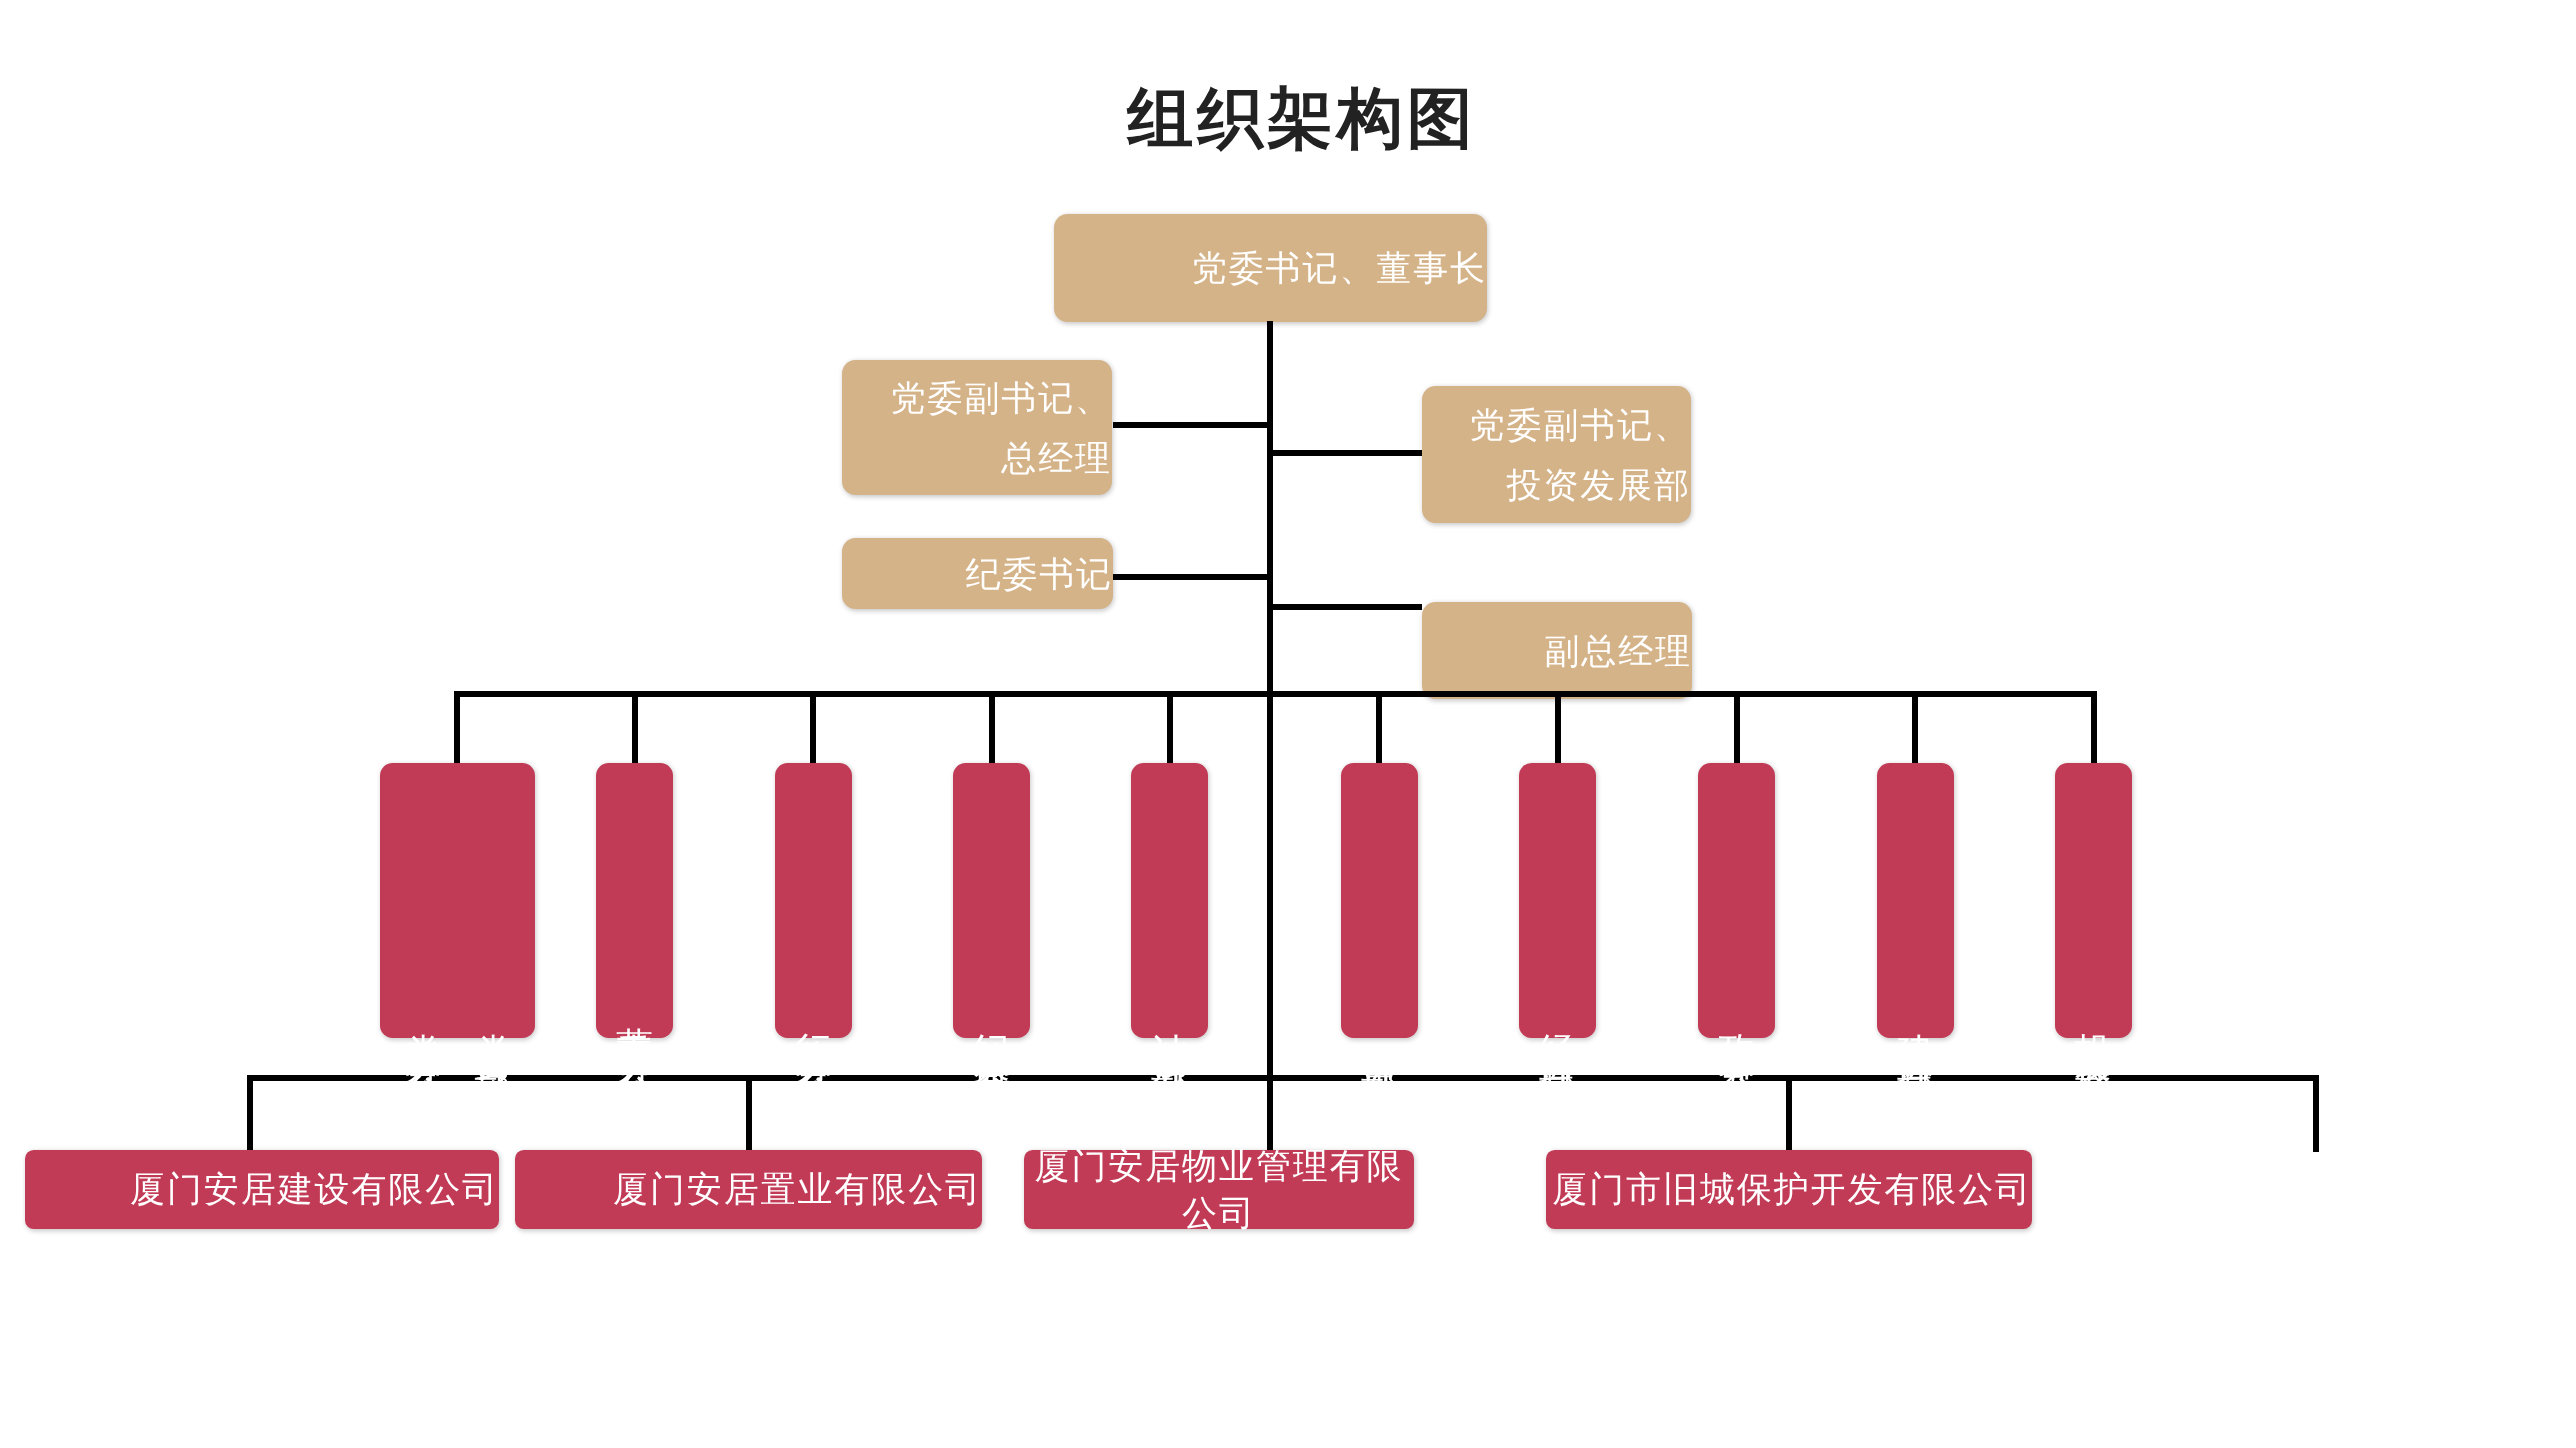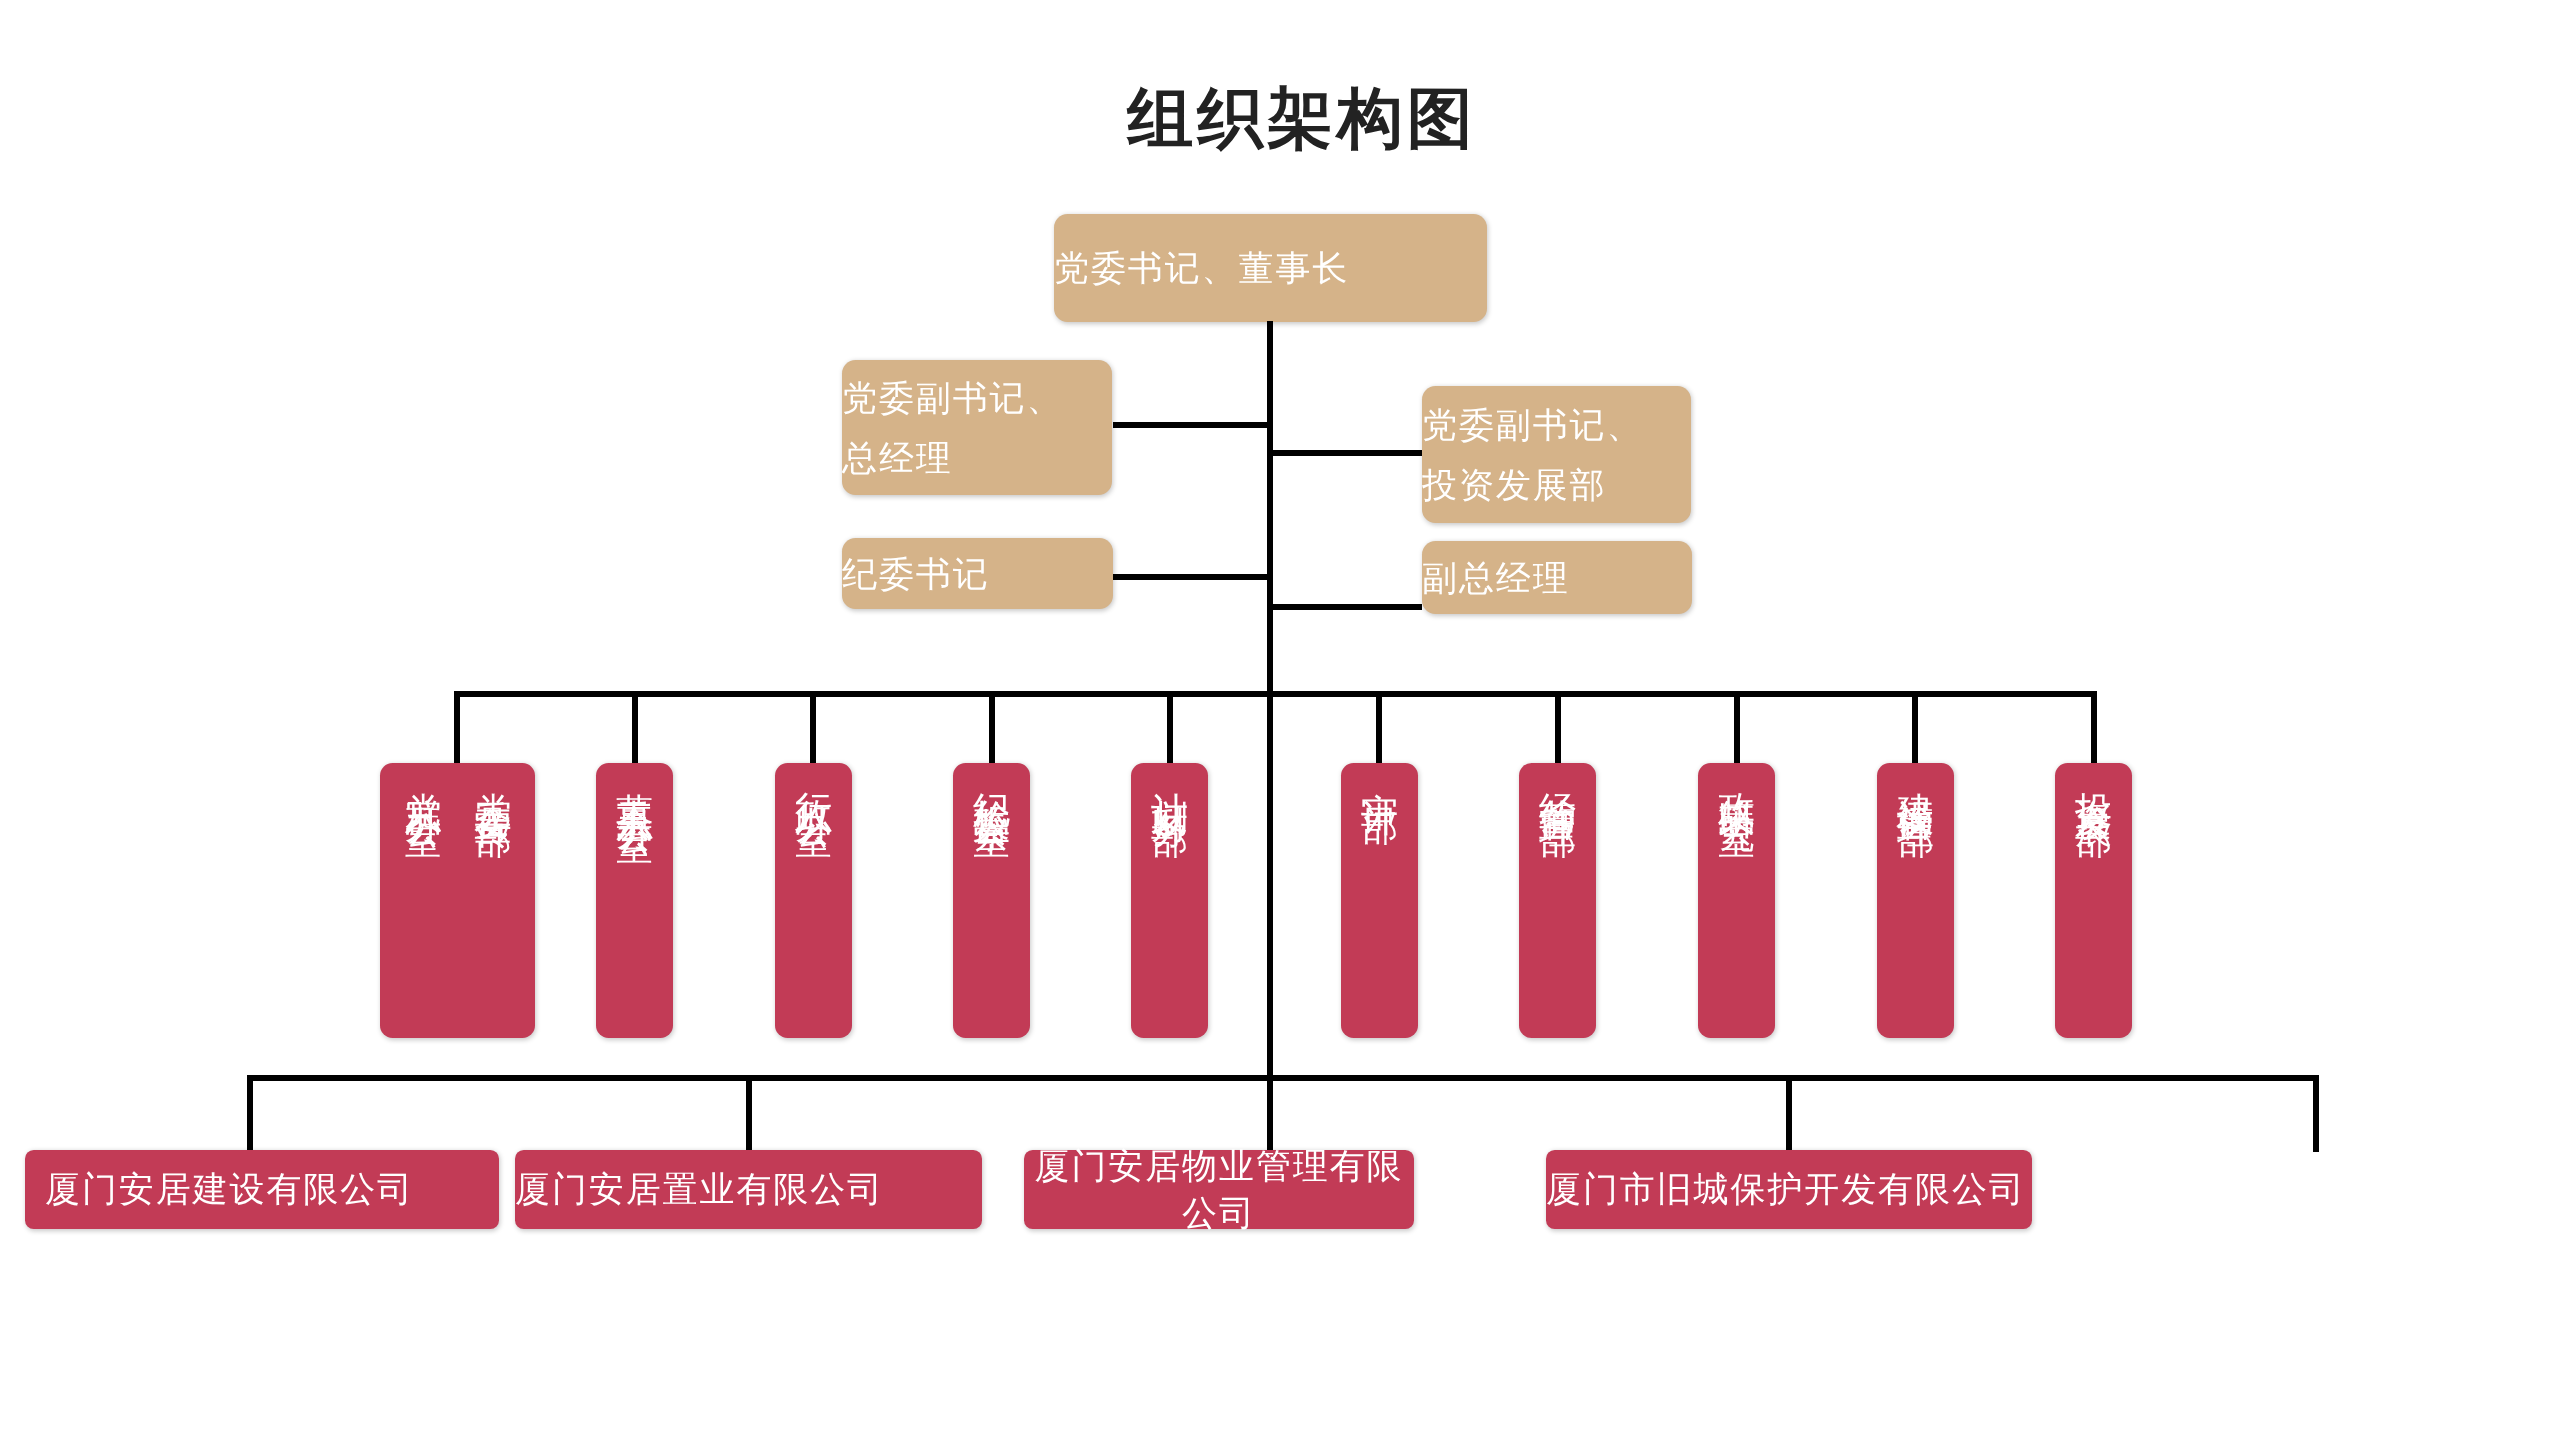--- a/index.html
+++ b/index.html
@@ -32,37 +32,37 @@
     text-align: center;
     font-size: 66px;
     font-weight: bold;
     letter-spacing: 3.9px;
     color: var(--title-color);
   }
   .node {
     position: absolute;
     display: flex;
     flex-direction: column;
-    align-items: flex-start;
+    align-items: flex-end;
     justify-content: center;
     color: var(--box-text);
     border-radius: 13.5px;
     box-shadow: 1px 1.9px 4.8px rgba(0,0,0,0.22);
     text-align: center;
   }
   .tan { background: var(--box-tan); }
   .red { background: var(--box-red); }
   .leader { font-size: 35px; letter-spacing: 1.9px; line-height: 60px; }
   .leader span { display: block; }
 
   .node-top    { left: 1054px; top: 214px; width: 433px; height: 108px; }
   .node-gm     { left:  842px; top: 360px; width: 270px; height: 135px; }
   .node-union  { left: 1422px; top: 386px; width: 269px; height: 137px; }
   .node-disc   { left:  842px; top: 538px; width: 271px; height:  71px; }
-  .node-dep-gm { left: 1422px; top: 541px; width: 270px; height:  73px; }
+  .node-dep-gm { left: 1422px; top: 602px; width: 270px; height:  97px; }
 
   
   .line {
     position: absolute;
     background: var(--line-color);
   }
 
   
   .dept {
     top: 763px; height: 275px;

